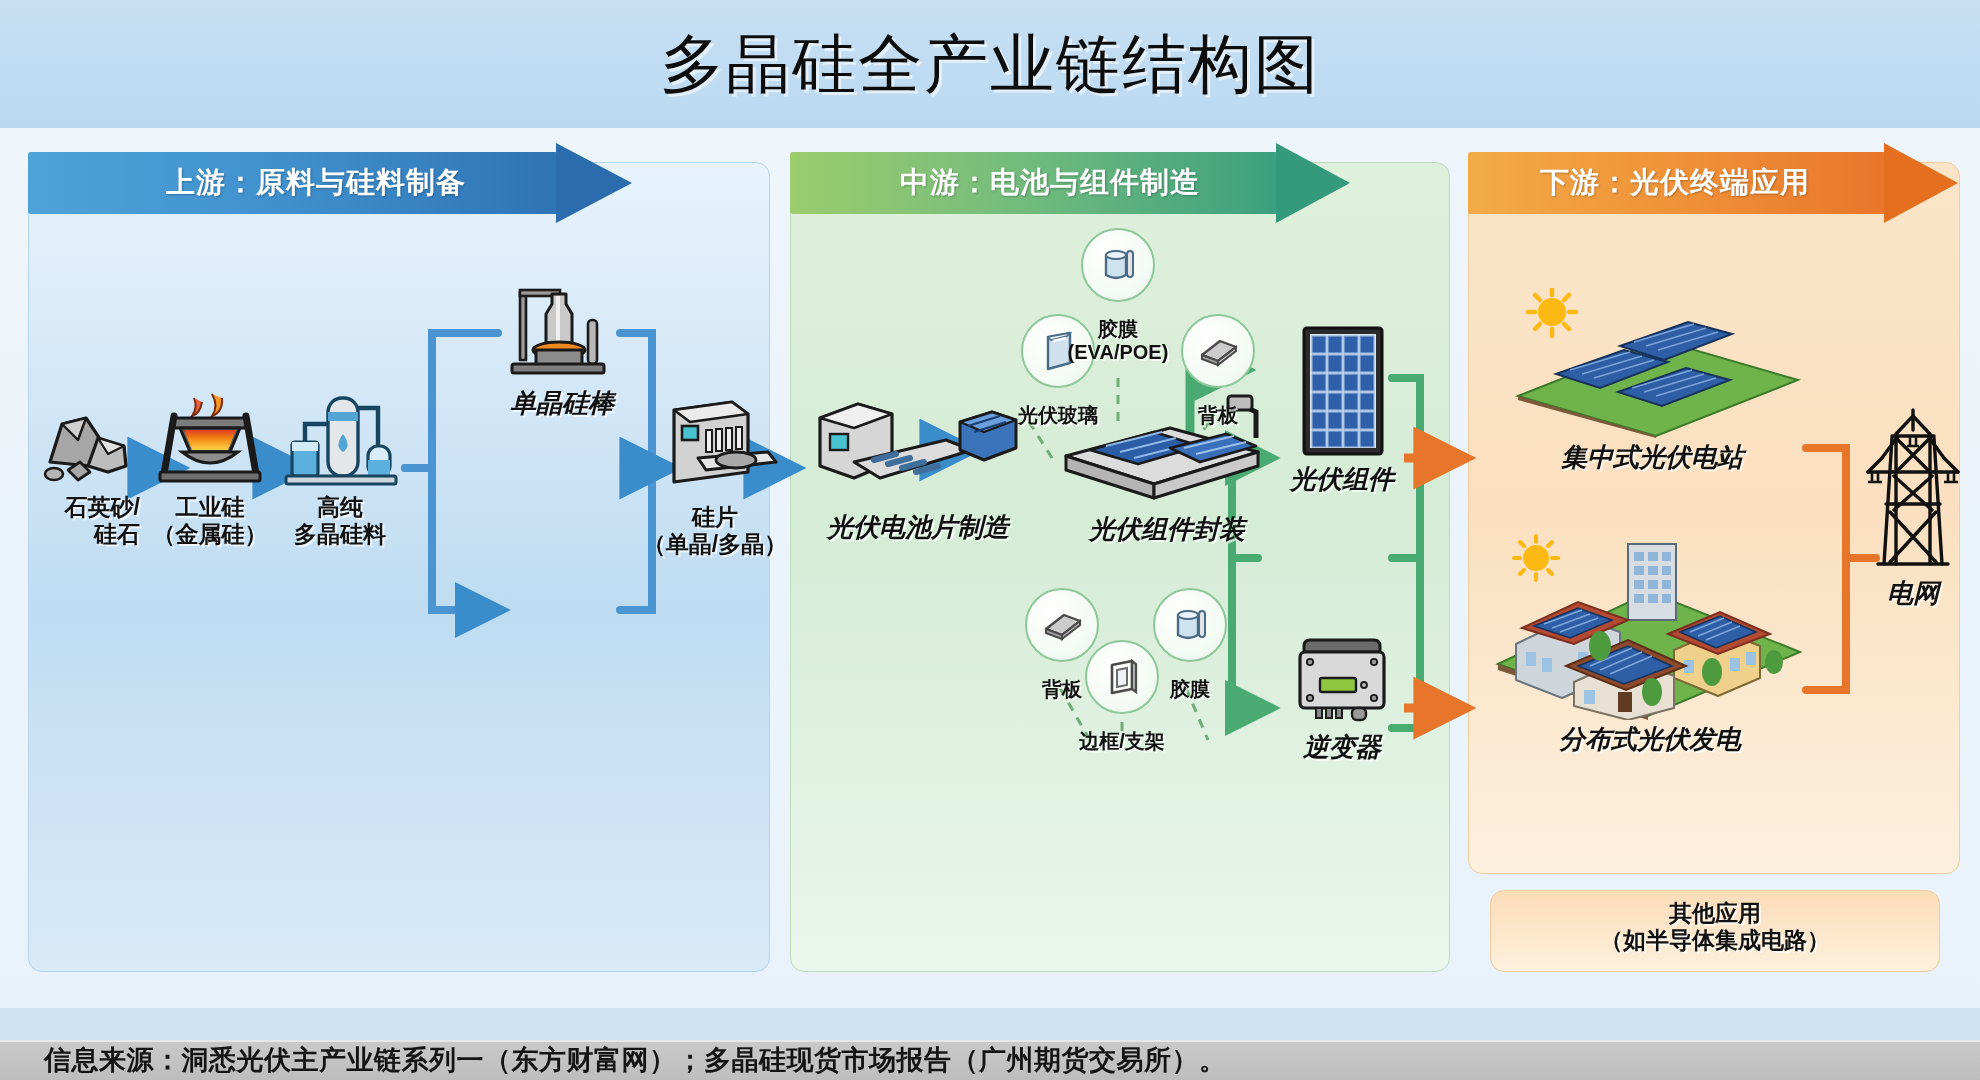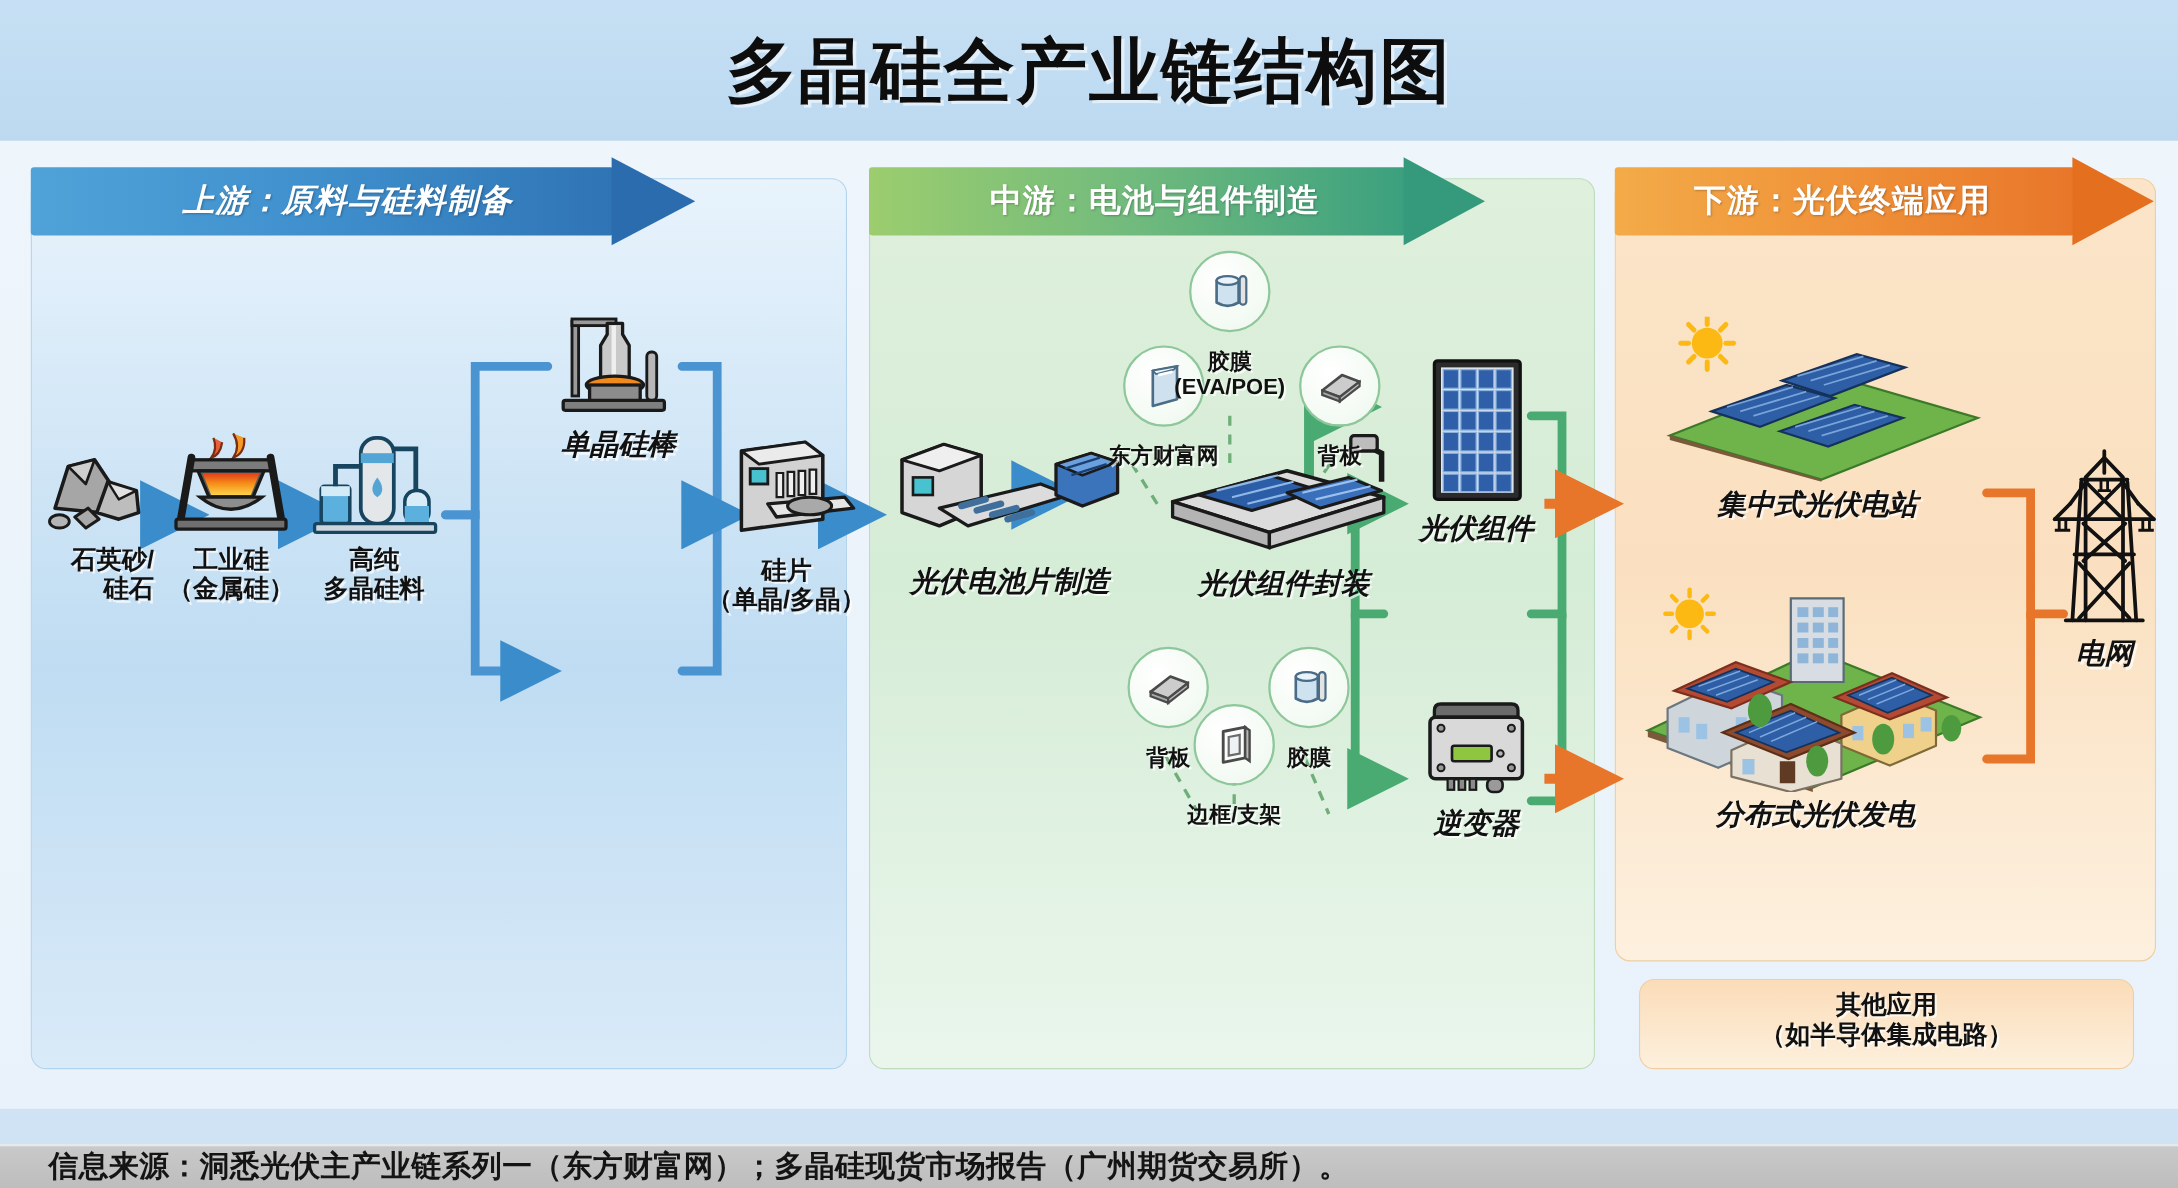--- a/index.html
+++ b/index.html
@@ -10,21 +10,21 @@
   }
   body { background: #cfe3f5; position: relative; }
 
   
   #title-band {
     position: absolute; left: 0; top: 0; width: 1980px; height: 128px;
     background: linear-gradient(180deg,#c6dff3 0%, #c0dcf2 60%, #bcd9f0 100%);
     display: flex; align-items: center; justify-content: center;
   }
   #title-text {
-    font-size: 64px; font-weight: 700; color: #0d0d0d; letter-spacing: 2px;
+    font-size: 64px; font-weight: 400; color: #0d0d0d; letter-spacing: 2px;
     text-shadow: 3px 3px 0 rgba(255,255,255,0.55);
   }
 
   
   #canvas {
     position: absolute; left: 0; top: 128px; width: 1980px; height: 880px;
     background: linear-gradient(180deg,#eef5fb 0%, #e9f2fa 100%);
   }
 
   
@@ -60,21 +60,21 @@
   }
   .banner .label { position: relative; z-index: 3; }
   .banner .body {
     position: absolute; left: 0; top: 0; height: 62px; border-radius: 3px;
   }
   .banner .head {
     position: absolute; top: -9px; width: 0; height: 0;
     border-top: 40px solid transparent;
     border-bottom: 40px solid transparent;
   }
-  #banner-up { left: 28px; top: 24px; width: 602px; font-style: italic; }
+  #banner-up { left: 28px; top: 24px; width: 602px; }
   #banner-up .body { width: 530px;
      background: linear-gradient(90deg,#4fa3d8 0%, #3f8fcd 50%, #2f74b5 100%); }
   #banner-up .head { left: 528px; border-left: 76px solid #2a6cae; }
   #banner-up .label { margin-left: 138px; }
 
   #banner-mid { left: 790px; top: 24px; width: 560px; }
   #banner-mid .body { width: 488px;
      background: linear-gradient(90deg,#9ccd6e 0%, #72bb7d 48%, #3ba07f 100%); }
   #banner-mid .head { left: 486px; border-left: 74px solid #359a7b; }
   #banner-mid .label { margin-left: 110px; }
@@ -389,21 +389,21 @@
   </div>
 
   <div class="chip" style="left:1002px; top:186px; width:112px;">
     <div class="disc">
       <svg width="48" height="48" viewBox="0 0 48 48">
         <path d="M14 10 L36 6 L36 36 L14 42 Z" fill="#cfe0ef" stroke="#4a6c86" stroke-width="2.4" stroke-linejoin="round"></path>
         <path d="M14 10 L36 6 L33 9 L17 13 Z" fill="#eef6fc" stroke="#4a6c86" stroke-width="1.6"></path>
         <path d="M19 14 L32 11" stroke="#ffffff" stroke-width="2.4"></path>
       </svg>
     </div>
-    <div class="cap">东方财富网</div>
+    <div class="cap">光伏玻璃</div>
   </div>
 
   <div class="chip" style="left:1062px; top:100px; width:112px;">
     <div class="disc">
       <svg width="48" height="48" viewBox="0 0 48 48">
         <path d="M12 14 q10 -6 20 0 v20 q-10 6 -20 0 Z" fill="#cfe2f0" stroke="#4a6c86" stroke-width="2.4" stroke-linejoin="round"></path>
         <ellipse cx="22" cy="14" rx="10" ry="4" fill="#eaf3fa" stroke="#4a6c86" stroke-width="2"></ellipse>
         <rect x="33" y="10" width="6" height="26" rx="3" fill="#e3e3e3" stroke="#4a6c86" stroke-width="2"></rect>
       </svg>
     </div>

